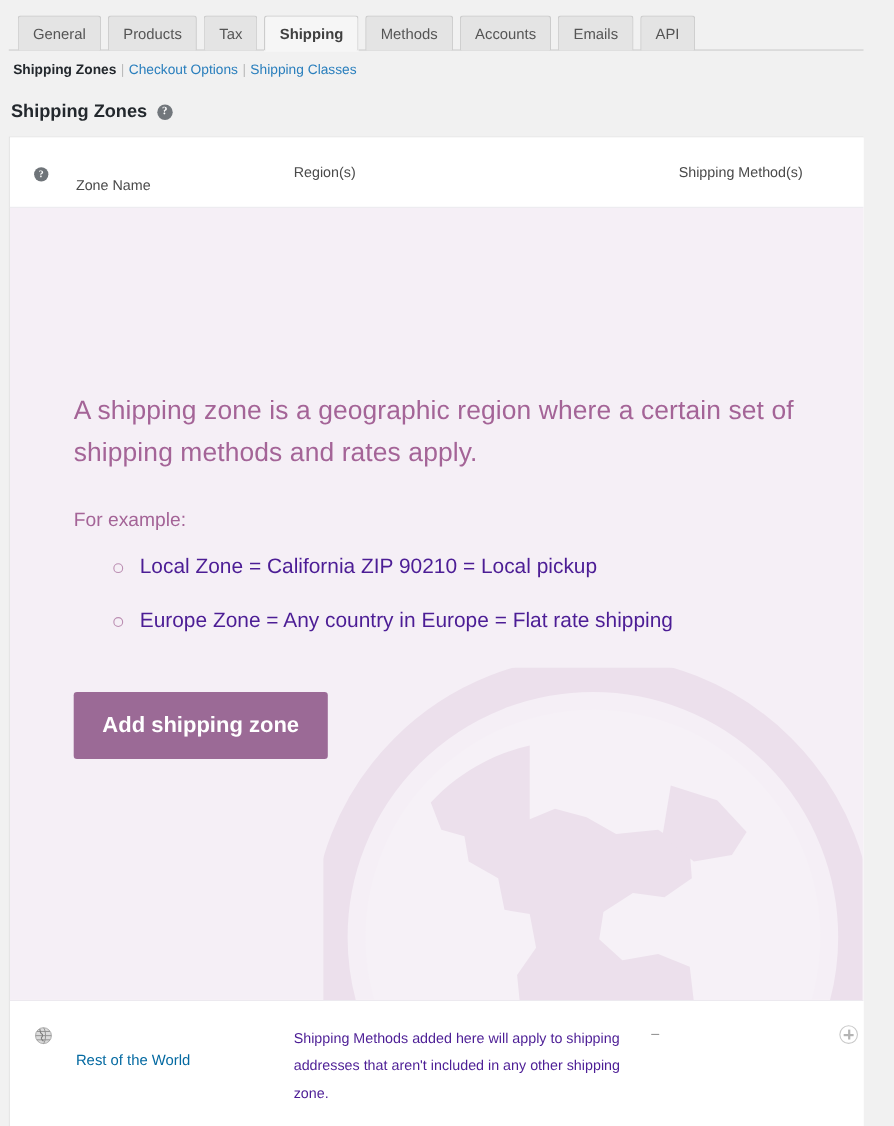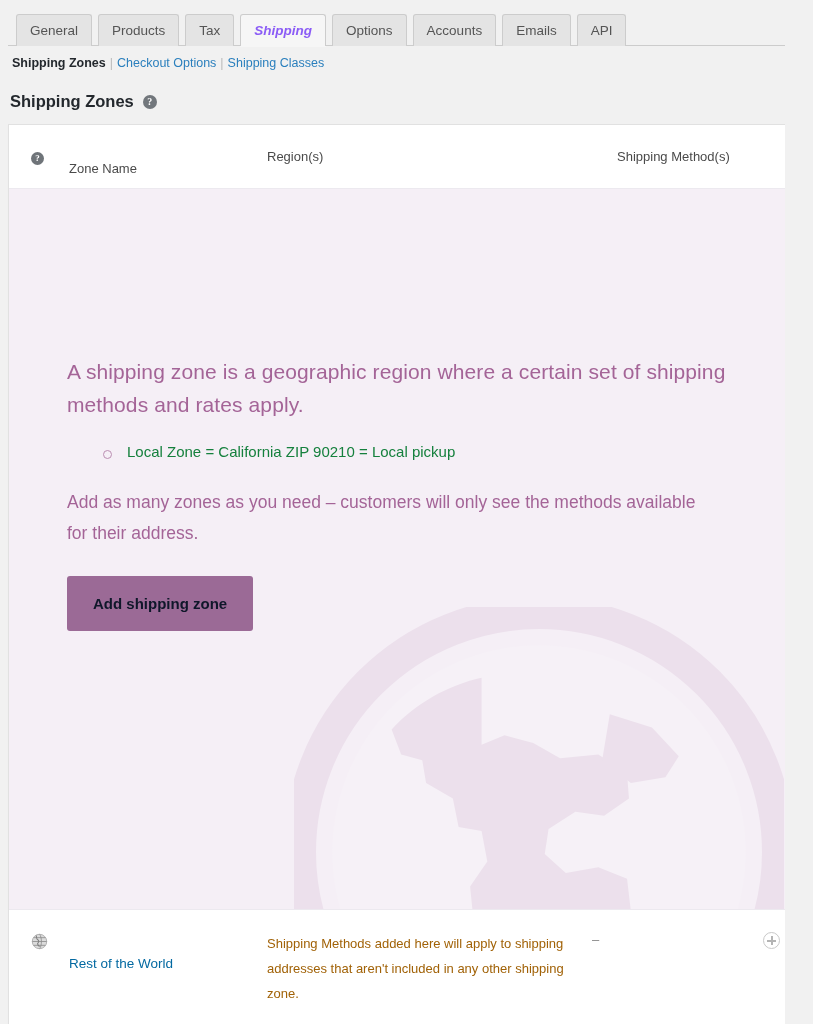--- a/index.html
+++ b/index.html
@@ -50,25 +50,24 @@
     background: #e4e4e4;
     border: 1px solid #ccc;
     border-bottom: none;
     border-radius: 3px 3px 0 0;
     white-space: nowrap;
     cursor: pointer;
     user-select: none;
   }
   .tab.active {
     background: #f6f6f6;
-    color: #8b5cf6;
+    color: #404040;
     font-weight: bold;
     border-color: #ccc;
     box-shadow: 0 1px 0 #f6f6f6;
-    font-style: italic;
   }
 
   
   .subnav {
     position: absolute;
     left: 12px; top: 56px;
     font-size: 12.5px;
     color: #555;
     white-space: nowrap;
   }
@@ -157,39 +156,39 @@
     opacity: 1;
     pointer-events: none;
   }
   .empty-inner {
     position: relative;
     z-index: 2;
     padding: 166px 0 0 58px;
   }
   .empty h2 {
     width: 660px;
-    font-size: 21px;
+    font-size: 24px;
     line-height: 1.58;
     font-weight: normal;
     color: #a46497;
     letter-spacing: .1px;
   }
   .empty .forex {
     margin-top: 31px;
     font-size: 17.5px;
     color: #a46497;
   }
   .empty ul {
     margin: 22px 0 0 36px;
     list-style: none;
   }
   .empty li {
     position: relative;
-    font-size: 15px;
-    color: #15803d;
+    font-size: 19px;
+    color: #4c1d95;
     margin-bottom: 27px;
     padding-left: 24px;
   }
   .empty li::before {
     content: "";
     position: absolute;
     left: 0; top: 7px;
     width: 7px; height: 7px;
     border: 1px solid #bb8eb2;
     border-radius: 50%;
@@ -199,22 +198,22 @@
     margin-top: 6px;
     font-size: 17.5px;
     line-height: 1.78;
     color: #a46497;
   }
   .btn-primary {
     display: inline-block;
     margin-top: 26px;
     padding: 19px 26px;
     background: #9b6a96;
-    color: #0f172a;
-    font-size: 15px;
+    color: #ffffff;
+    font-size: 20px;
     font-weight: bold;
     border: none;
     border-radius: 3px;
     cursor: pointer;
     font-family: inherit;
   }
 
   
   .zone-row {
     display: flex;
@@ -227,21 +226,21 @@
   }
   .zone-row .col-handle { padding-top: 1px; }
   .zone-link {
     color: #0369a1;
     font-size: 13.5px;
     text-decoration: none;
     cursor: pointer;
   }
   .zone-region {
     line-height: 1.92;
-    color: #a16207;
+    color: #4c1d95;
     max-width: 325px;
   }
   .zone-dash {
     color: #888;
     padding-left: 0;
   }
   .col-method {
     display: flex;
     align-items: flex-start;
     justify-content: space-between;
@@ -269,21 +268,21 @@
 </head>
 <body>
 
 <div id="root">
 
   <nav class="tabbar">
     <div class="tab">General</div>
     <div class="tab">Products</div>
     <div class="tab">Tax</div>
     <div class="tab active">Shipping</div>
-    <div class="tab">Options</div>
+    <div class="tab">Methods</div>
     <div class="tab">Accounts</div>
     <div class="tab">Emails</div>
     <div class="tab">API</div>
   </nav>
 
   <div class="subnav">
     <span class="cur">Shipping Zones</span><span class="sep">|</span><a>Checkout Options</a><span class="sep">|</span><a>Shipping Classes</a>
   </div>
 
   <h1 class="pagetitle">
@@ -306,24 +305,25 @@
 
       <svg class="globe-wm" viewBox="0 0 512 512" aria-hidden="true">
         <circle cx="256" cy="256" r="250" fill="none" stroke="#ece0ec" stroke-width="34"></circle>
         <circle cx="256" cy="256" r="216" fill="#f6f1f7"></circle>
         <path fill="#ece0ec" d="M196 74c-36 8-69 27-94 54l10 26 22 6 4 24 28 16 6 30 24 4 6 32-18 26 4 40 26 30 4 46 22 34 6 46 26 20 18-36 4-48 26-36 2-40 30-30-4-34-30-12-34 6-22-20 4-26 28-18 30 4 26-18-2-26-30-20-40 4-28-16-30-8-24 10z"></path>
         <path fill="#ece0ec" d="M330 112l44 14 28 30-14 22-36 6-30-24z"></path>
       </svg>
 
       <div class="empty-inner">
         <h2>A shipping zone is a geographic region where a certain set of shipping methods and rates apply.</h2>
+        <p class="forex">For example:</p>
         <ul>
           <li>Local Zone = California ZIP 90210 = Local pickup</li>
+          <li>Europe Zone = Any country in Europe = Flat rate shipping</li>
         </ul>
-        <p class="closing">Add as many zones as you need – customers will only see the methods available for their address.</p>
         <button class="btn-primary">Add shipping zone</button>
       </div>
     </div>
 
     <div class="zone-row">
       <div class="col-handle">
         <svg class="globe-sm" width="17" height="17" viewBox="0 0 20 20">
           <circle cx="10" cy="10" r="8.5" fill="#dcdcdc" stroke="#a8a8a8" stroke-width="1"></circle>
           <path d="M10 1.5c3 3 3 14 0 17M1.5 10h17M3 5.5h14M3 14.5h14" fill="none" stroke="#8e8e8e" stroke-width="1"></path>
           <path d="M6 3c1 2 0 4 2 5s1 3 0 4 1 3 2 4" fill="none" stroke="#7d7d7d" stroke-width="1.2"></path>

